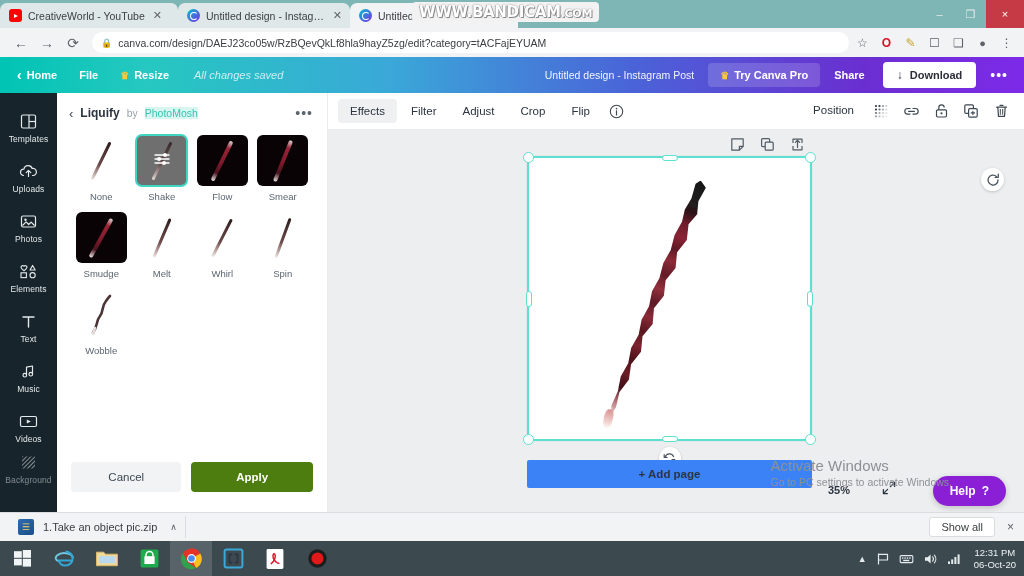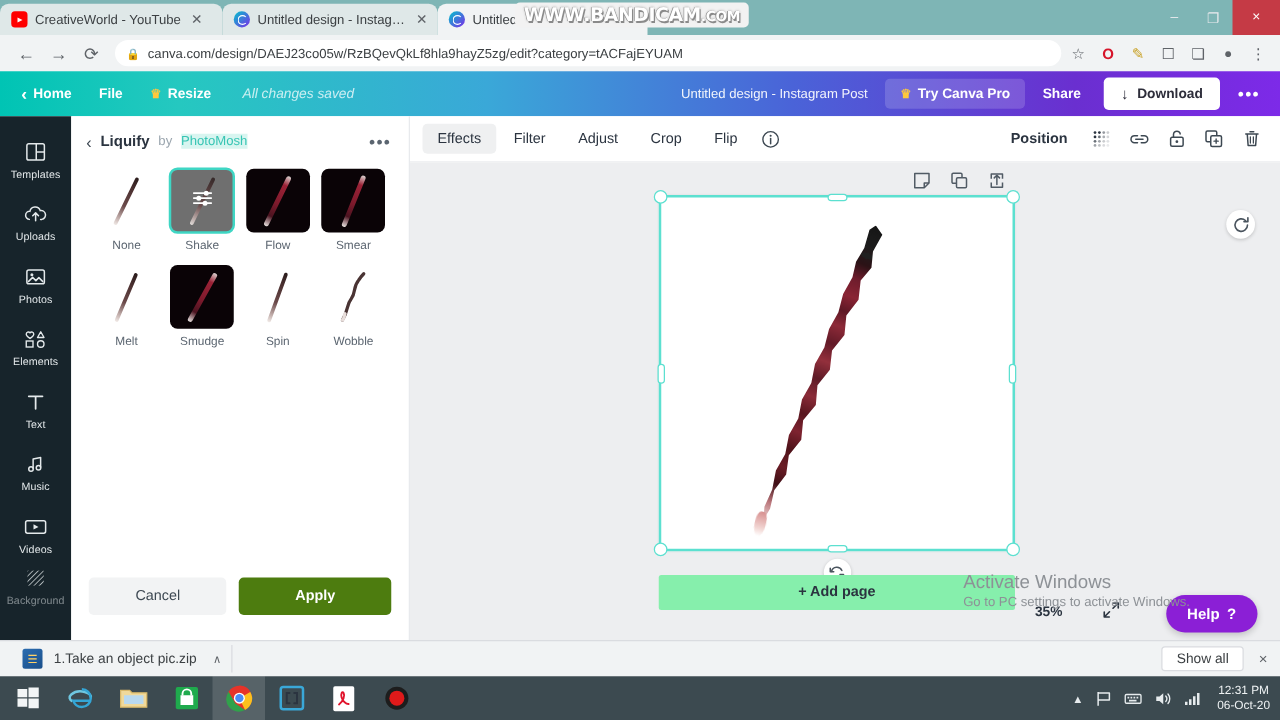--- a/index.html
+++ b/index.html
@@ -142,21 +142,21 @@
   
   .edtoolbar {
     position: absolute; left: 328px; top: 93px; width: 696px; height: 37px;
     background: #fff; border-bottom: 1px solid #ebedef;
     display: flex; align-items: center; padding: 0 10px; gap: 2px;
   }
   .ed-tab { font-size: 11.5px; color: #2b3440; padding: 6px 12px; border-radius: 4px; }
   .ed-tab.active { background: #eff0f1; }
   .ed-ico-btn { width: 26px; height: 26px; display: flex; align-items: center;
                 justify-content: center; color: #3d4852; }
-  .ed-right { margin-left: auto; display: flex; align-items: center; gap: 4px; font-weight: bold; }
+  .ed-right { margin-left: auto; display: flex; align-items: flex-start; gap: 4px; }
   .ed-position { font-size: 11.5px; color: #2b3440; padding: 6px 10px; }
 
   
   .canvas-area {
     position: absolute; left: 328px; top: 130px; width: 696px; height: 382px;
     background: #edeef0; overflow: hidden;
   }
   .canvas-tools { position: absolute; right: 219px; top: 6px; display: flex; gap: 14px; }
   .ct-ico { width: 16px; height: 16px; color: #515b65; display: flex; align-items: center; justify-content: center; }
 
@@ -207,21 +207,21 @@
               box-shadow: 0 1px 3px rgba(0,0,0,.22);
               display: flex; align-items: center; justify-content: center;
               color: #4a545e; font-size: 11px; }
   .refresh-h { position: absolute; right: 20px; top: 38px;
                width: 23px; height: 23px; border-radius: 50%; background: #fff;
                box-shadow: 0 1px 3px rgba(0,0,0,.18);
                display: flex; align-items: center; justify-content: center;
                color: #4a545e; font-size: 12px; }
 
   .addpage { position: absolute; left: 199px; top: 330px; width: 285px; height: 28px;
-             background: #86efac; border-radius: 2px; display: flex;
+             background: #3b82f6; border-radius: 2px; display: flex;
              align-items: center; justify-content: center;
              font-size: 11.5px; font-weight: bold; color: #2b3440; }
 
   
   .zoomctl { position: absolute; right: 128px; bottom: 14px; display: flex; align-items: center; gap: 32px; }
   .zoom-val { font-size: 11px; font-weight: bold; color: #2b3440; }
   .zoom-exp { color: #2b3440; font-size: 12px; }
   .help-btn { position: absolute; right: 18px; bottom: 6px; background: #8b1fd6;
               color: #fff; border-radius: 18px; padding: 8px 17px;
               font-size: 12px; font-weight: bold; display: flex; gap: 6px; align-items: center;
@@ -461,30 +461,36 @@
         <span class="fx-label">Flow</span>
       </div>
       <div class="fx-cell">
         <div class="fx-thumb dark">
             <span class="pen red" style="transform:translate(-50%,-50%) rotate(22deg);"></span>
           </div>
         <span class="fx-label">Smear</span>
       </div>
 
       <div class="fx-cell" style="margin-top:6px;">
+        <div class="fx-thumb dark">
+            <span class="pen red" style="transform:translate(-50%,-50%) rotate(29deg);"></span>
+          </div>
+        <span class="fx-label">Smudge</span>
+      </div>
+      <div class="fx-cell" style="margin-top:6px;">
         <div class="fx-thumb">
             <span class="pen light" style="transform:translate(-50%,-50%) rotate(23deg);"></span>
           </div>
         <span class="fx-label">Melt</span>
       </div>
       <div class="fx-cell" style="margin-top:6px;">
-        <div class="fx-thumb dark">
-            <span class="pen red" style="transform:translate(-50%,-50%) rotate(29deg);"></span>
+        <div class="fx-thumb">
+            <span class="pen light" style="transform:translate(-50%,-50%) rotate(27deg);"></span>
           </div>
-        <span class="fx-label">Smudge</span>
+        <span class="fx-label">Whirl</span>
       </div>
       <div class="fx-cell" style="margin-top:6px;">
         <div class="fx-thumb">
             <span class="pen light" style="transform:translate(-50%,-50%) rotate(20deg);"></span>
           </div>
         <span class="fx-label">Spin</span>
       </div>
 
       <div class="fx-cell" style="margin-top:6px;">
         <div class="fx-thumb">

